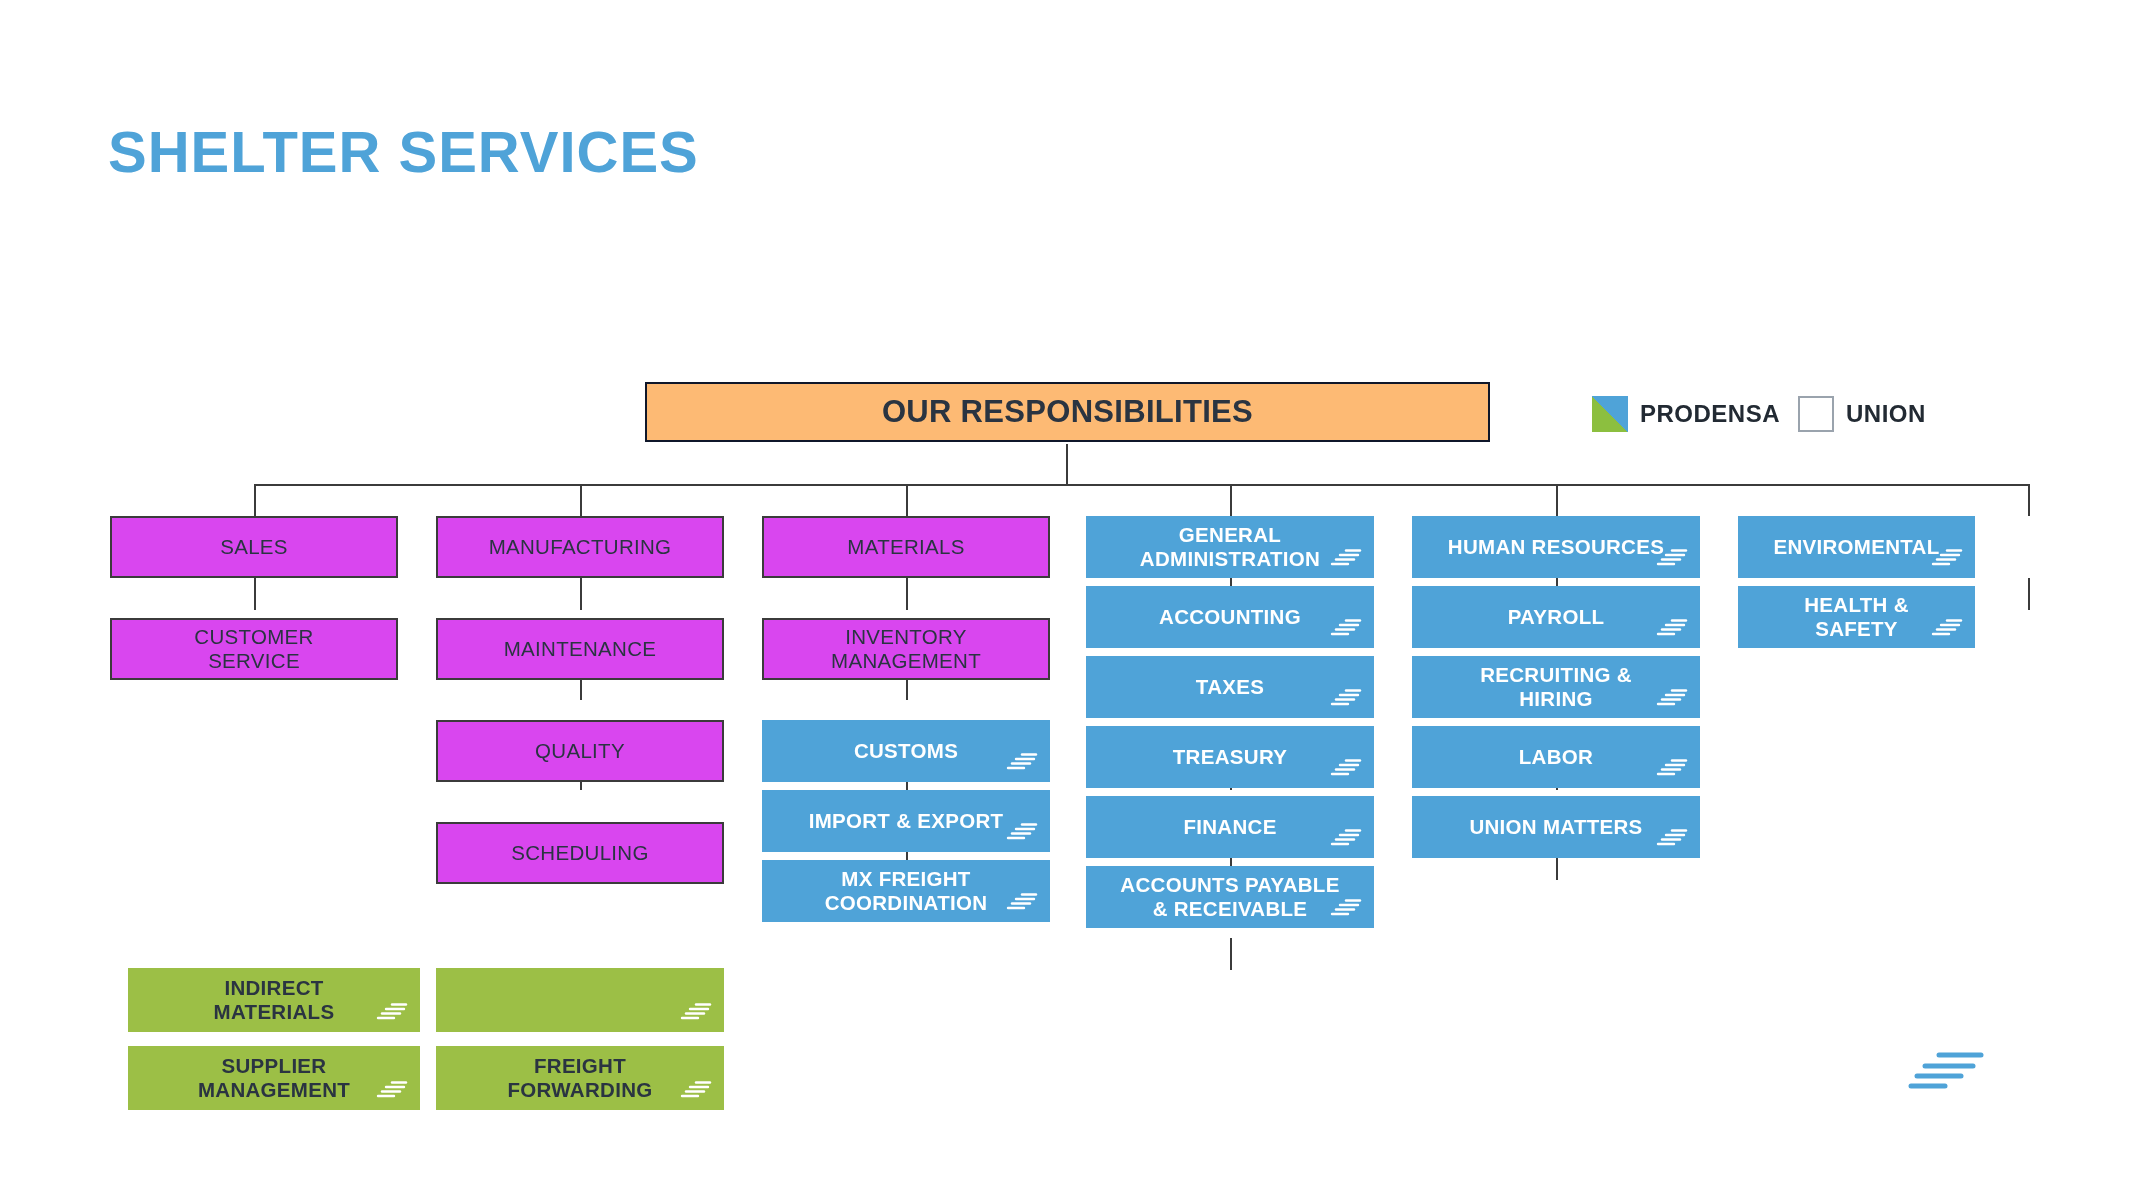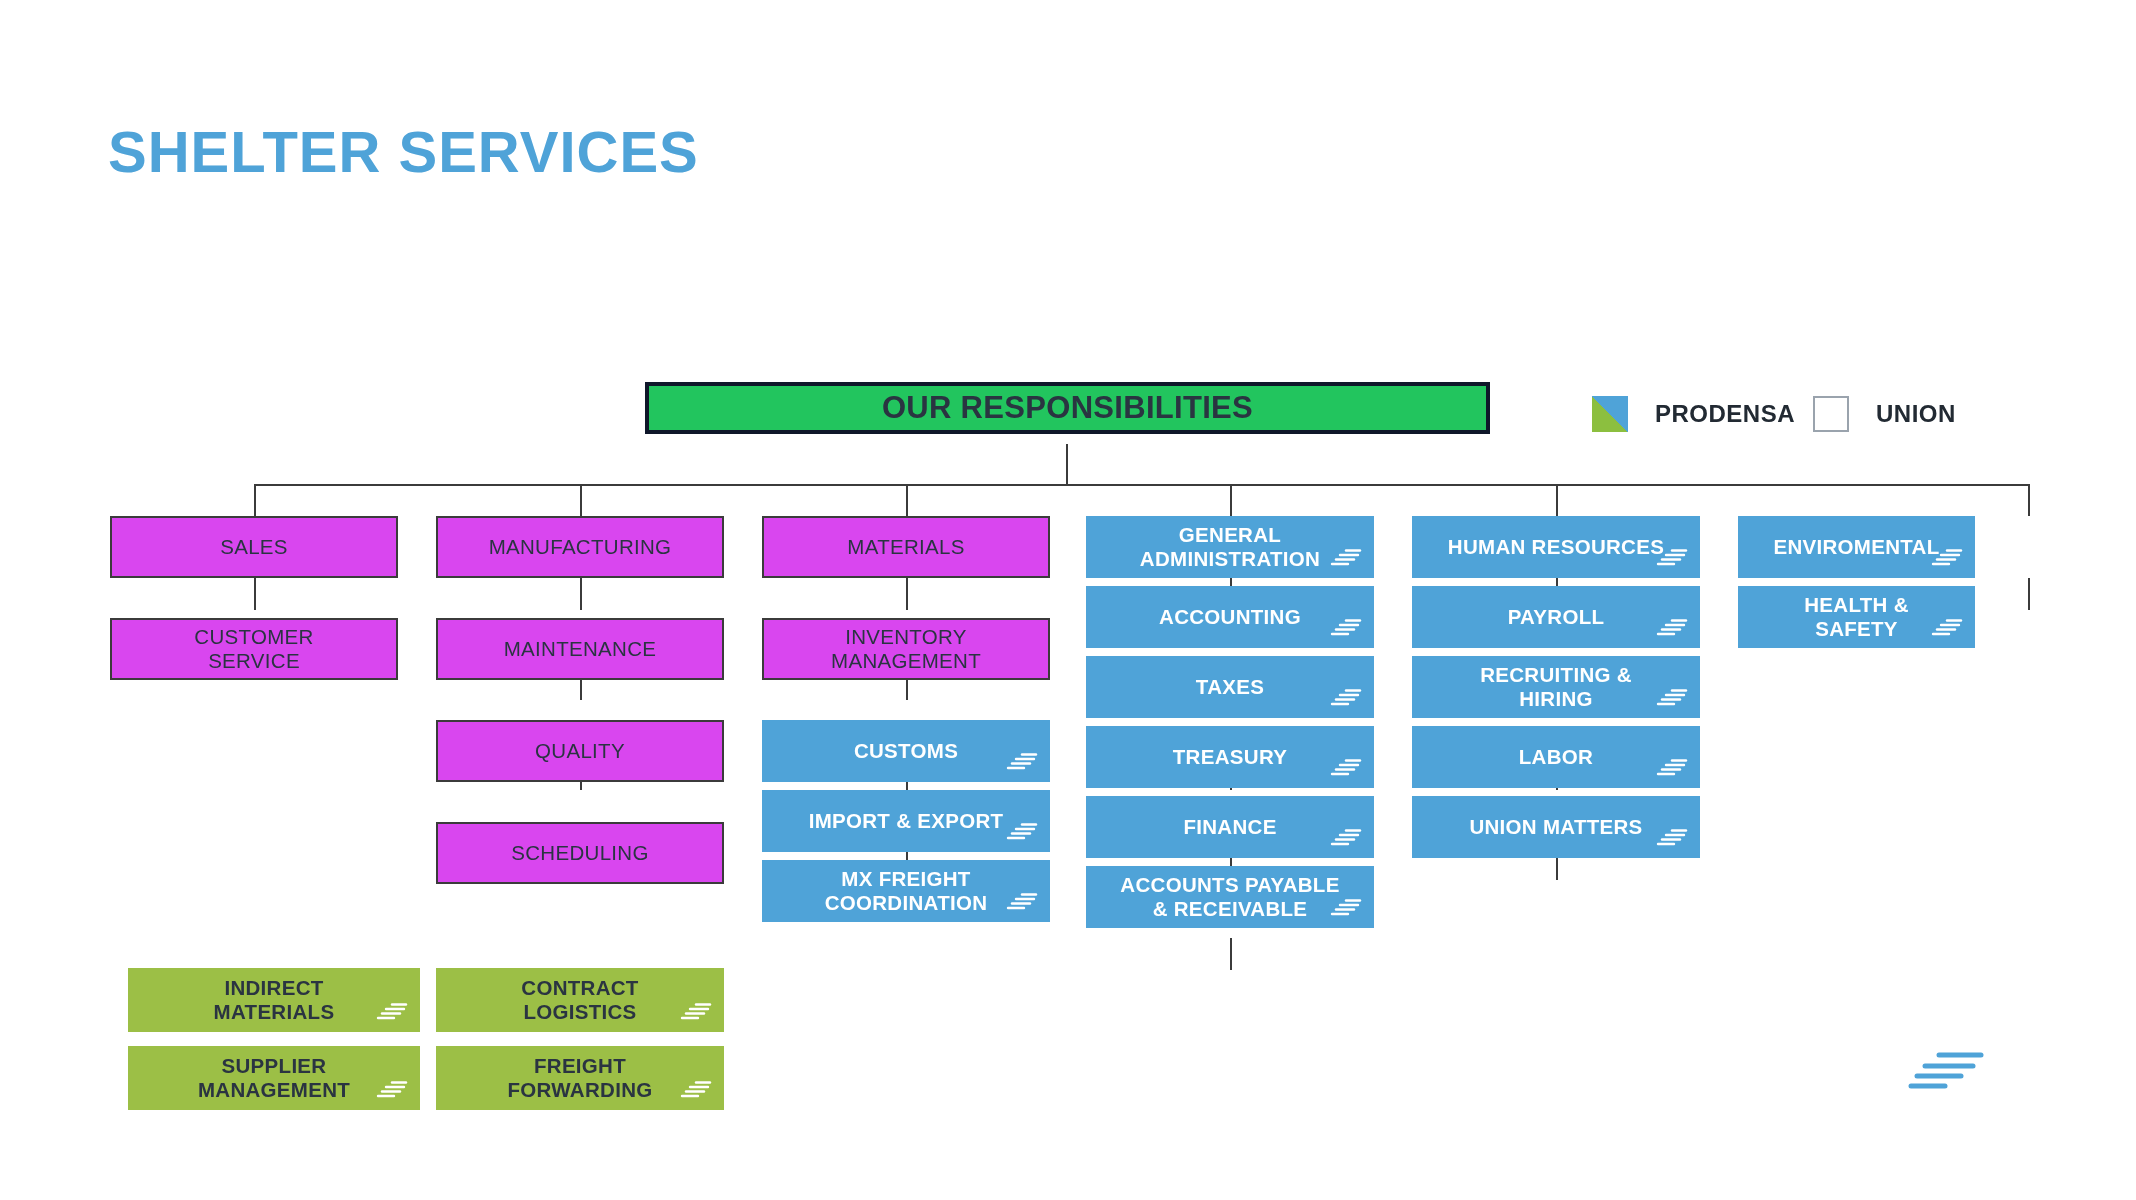--- a/index.html
+++ b/index.html
@@ -31,21 +31,21 @@
     position: absolute;
     left: 1592px;
     top: 396px;
     display: flex;
     align-items: center;
     gap: 18px;
   }
   .legend-entry {
     display: flex;
     align-items: center;
-    gap: 27px;
+    gap: 12px;
   }
   .legend-swatch-prodensa {
     width: 36px;
     height: 36px;
     background: linear-gradient(to bottom left, #4fa3d8 50%, #8cbf3f 50%);
   }
   .legend-swatch-client {
     width: 36px;
     height: 36px;
     background: #ffffff;
@@ -58,23 +58,23 @@
     color: #222a33;
     letter-spacing: 0.5px;
   }
 
   
   #root-node {
     position: absolute;
     left: 645px;
     top: 382px;
     width: 845px;
-    height: 52px;
-    border: 4px solid #0f172a;
-    background: #22c55e;
+    height: 60px;
+    border: 2px solid #0f172a;
+    background: #fdba74;
     display: flex;
     align-items: center;
     justify-content: center;
     box-sizing: border-box;
   }
   #root-node .node-label {
     font-size: 31px;
     font-weight: bold;
     color: #2a3441;
     letter-spacing: 0.3px;
@@ -452,21 +452,20 @@
           <line x1="8" y1="11.5" x2="26" y2="11.5"></line>
           <line x1="12" y1="7" x2="30" y2="7"></line>
           <line x1="18" y1="2.5" x2="32" y2="2.5"></line>
         </g>
       </svg>
   </div>
 </div>
 
 <div class="green-group gg-2">
   <div class="node green">
-    <span class="node-label">CONTRACT LOGISTICS</span>
     <svg class="glyph" viewBox="0 0 34 20">
         <g stroke="#ffffff" stroke-width="2.4" stroke-linecap="round">
           <line x1="4" y1="16" x2="20" y2="16"></line>
           <line x1="8" y1="11.5" x2="26" y2="11.5"></line>
           <line x1="12" y1="7" x2="30" y2="7"></line>
           <line x1="18" y1="2.5" x2="32" y2="2.5"></line>
         </g>
       </svg>
   </div>
   <div class="node green">

